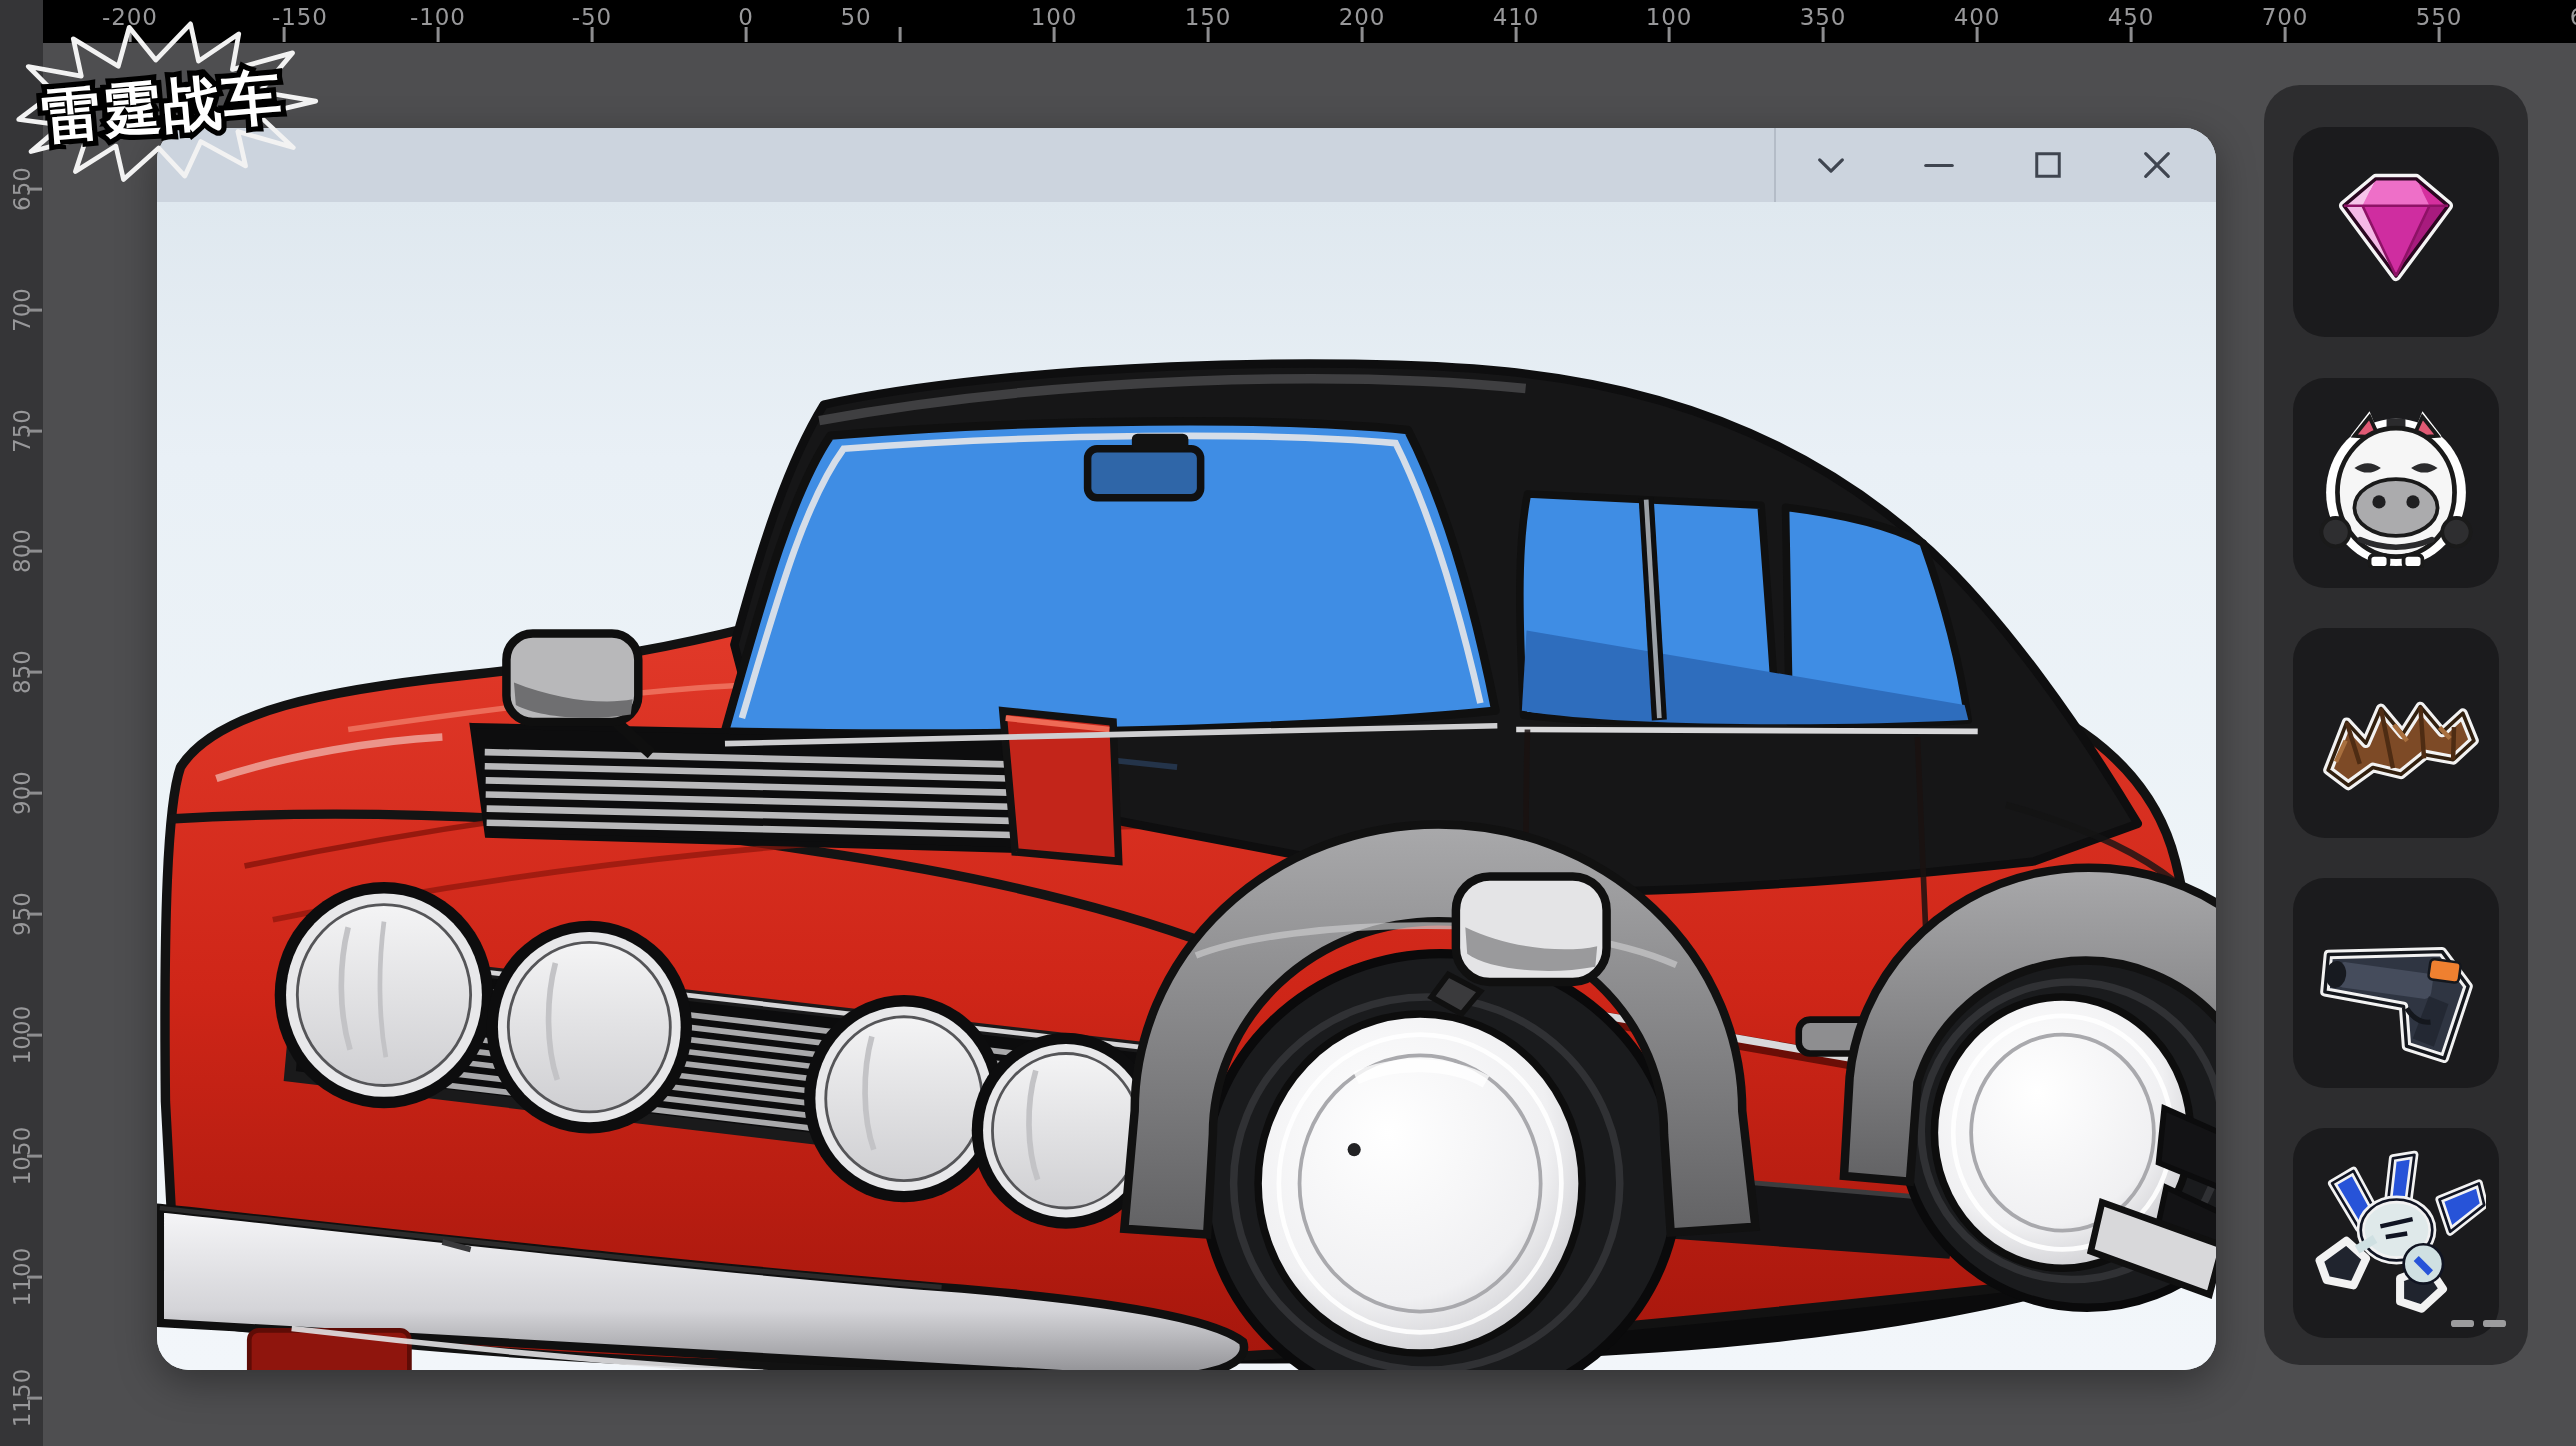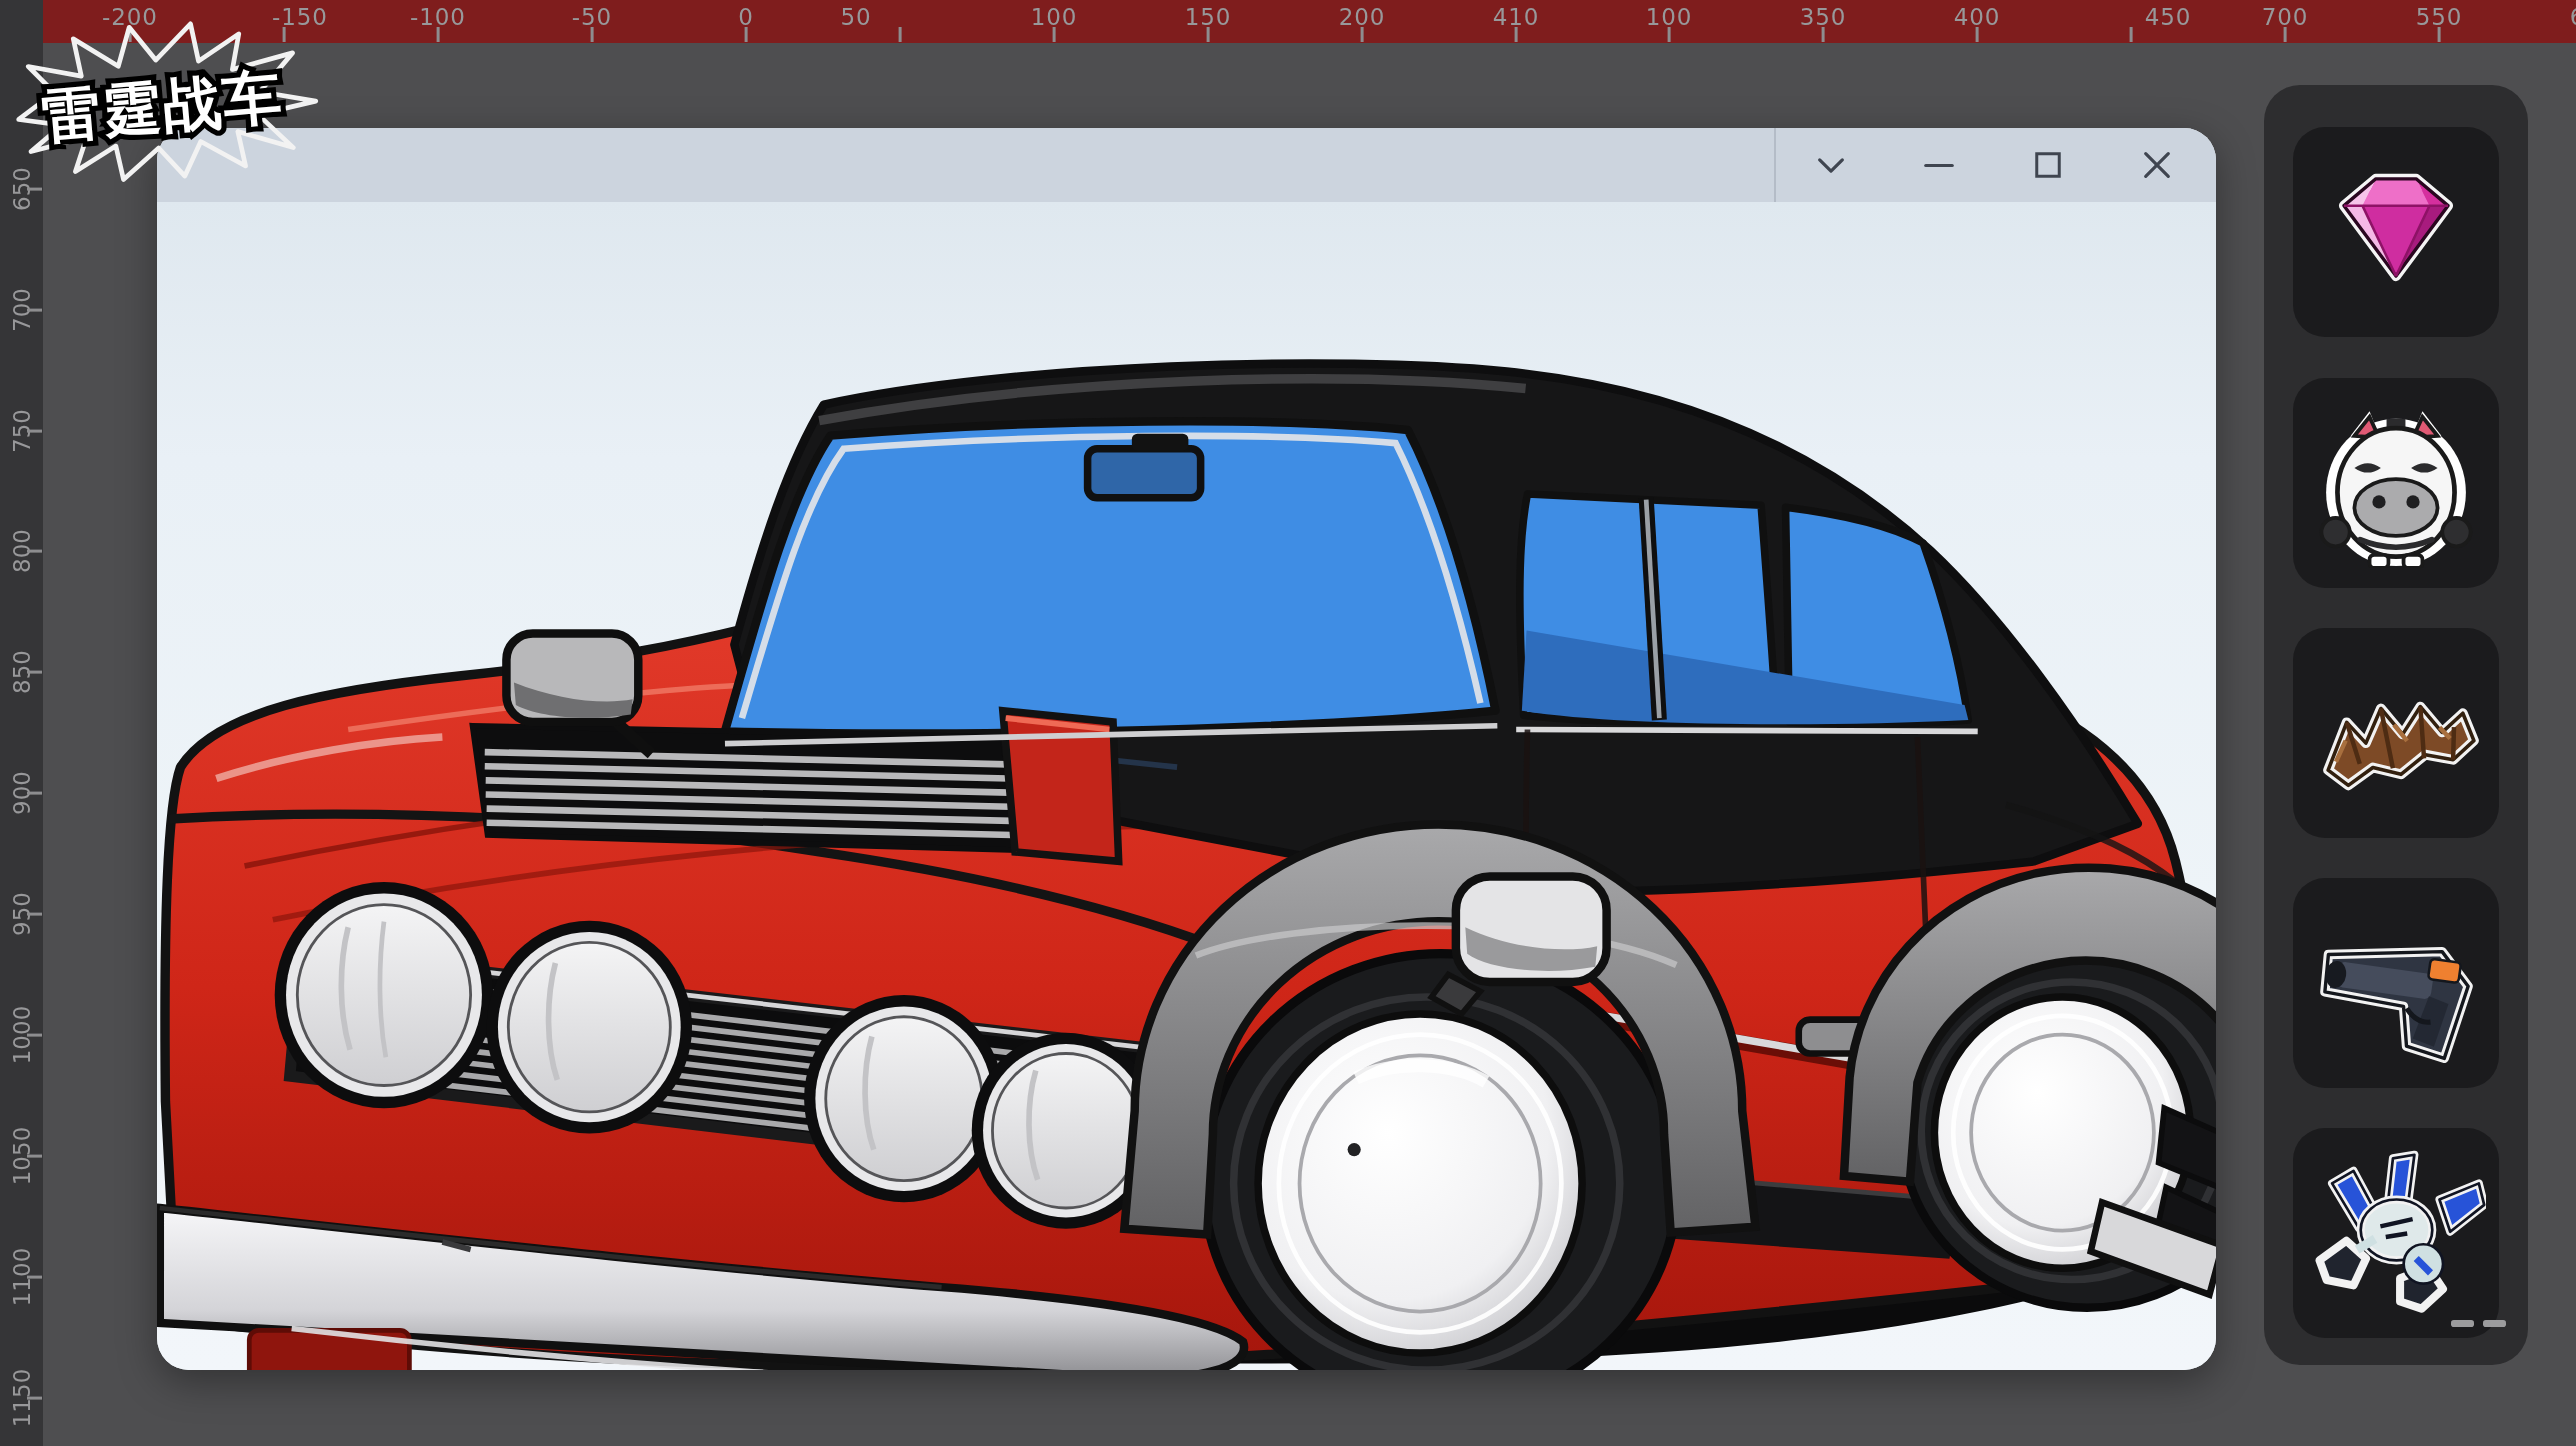--- a/index.html
+++ b/index.html
@@ -1,21 +1,21 @@
 <!DOCTYPE html>
 <html style="font-size:15px"><head>
 <meta charset="utf-8">
 <style>
   html,body{margin:0;padding:0;}
   body{
     width:2576px;height:1447px;position:relative;overflow:hidden;
     background:#4e4e50;font-family:"DejaVu Sans","Liberation Sans",sans-serif;
   }
   
-  .ruler-top{position:absolute;left:0;top:0;width:2576px;height:43px;background:#7f1d1d;z-index:1;}
+  .ruler-top{position:absolute;left:0;top:0;width:2576px;height:43px;background:#000000;z-index:1;}
   .ruler-left{position:absolute;left:0;top:0;width:43px;height:1447px;background:#353537;z-index:1;}
   .tick-label{position:absolute;color:#98989a;font-size:23px;letter-spacing:0.9px;transform:translateX(-50%);top:3.8px;white-space:nowrap;}
   .tick-mark-top{position:absolute;top:27px;width:2.8px;height:15px;background:#8d8d8f;transform:translateX(-50%);}
   .tick-label-left{position:absolute;color:#98989a;font-size:23px;left:22px;transform:translate(-50%,-50%) rotate(-90deg);white-space:nowrap;}
   .tick-mark-left{position:absolute;left:27px;height:2.8px;width:15px;background:#8d8d8f;transform:translateY(-50%);}
   
   .logo{position:absolute;left:3.8px;top:17px;width:340px;height:170px;z-index:40;}
   
   .app-window{
     position:absolute;left:157px;top:128px;width:2059px;height:1242px;
@@ -61,21 +61,21 @@
     <span class="tick-label" style="left: 1362px;">200</span>
     <span class="tick-mark-top" style="left: 1362px;"></span>
     <span class="tick-label" style="left: 1516px;">410</span>
     <span class="tick-mark-top" style="left: 1516px;"></span>
     <span class="tick-label" style="left: 1669px;">100</span>
     <span class="tick-mark-top" style="left: 1669px;"></span>
     <span class="tick-label" style="left: 1823px;">350</span>
     <span class="tick-mark-top" style="left: 1823px;"></span>
     <span class="tick-label" style="left: 1977px;">400</span>
     <span class="tick-mark-top" style="left: 1977px;"></span>
-    <span class="tick-label" style="left: 2131px; margin-left: 37px;">450</span>
+    <span class="tick-label" style="left: 2131px;">450</span>
     <span class="tick-mark-top" style="left: 2131px;"></span>
     <span class="tick-label" style="left: 2285px;">700</span>
     <span class="tick-mark-top" style="left: 2285px;"></span>
     <span class="tick-label" style="left: 2439px;">550</span>
     <span class="tick-mark-top" style="left: 2439px;"></span>
     <span class="tick-label" style="left: 2593px;">600</span>
   </div>
 <div class="ruler-left" id="rulerLeft">
     <span class="tick-label-left" style="top: 189px;">650</span>
     <span class="tick-mark-left" style="top: 189px;"></span>

